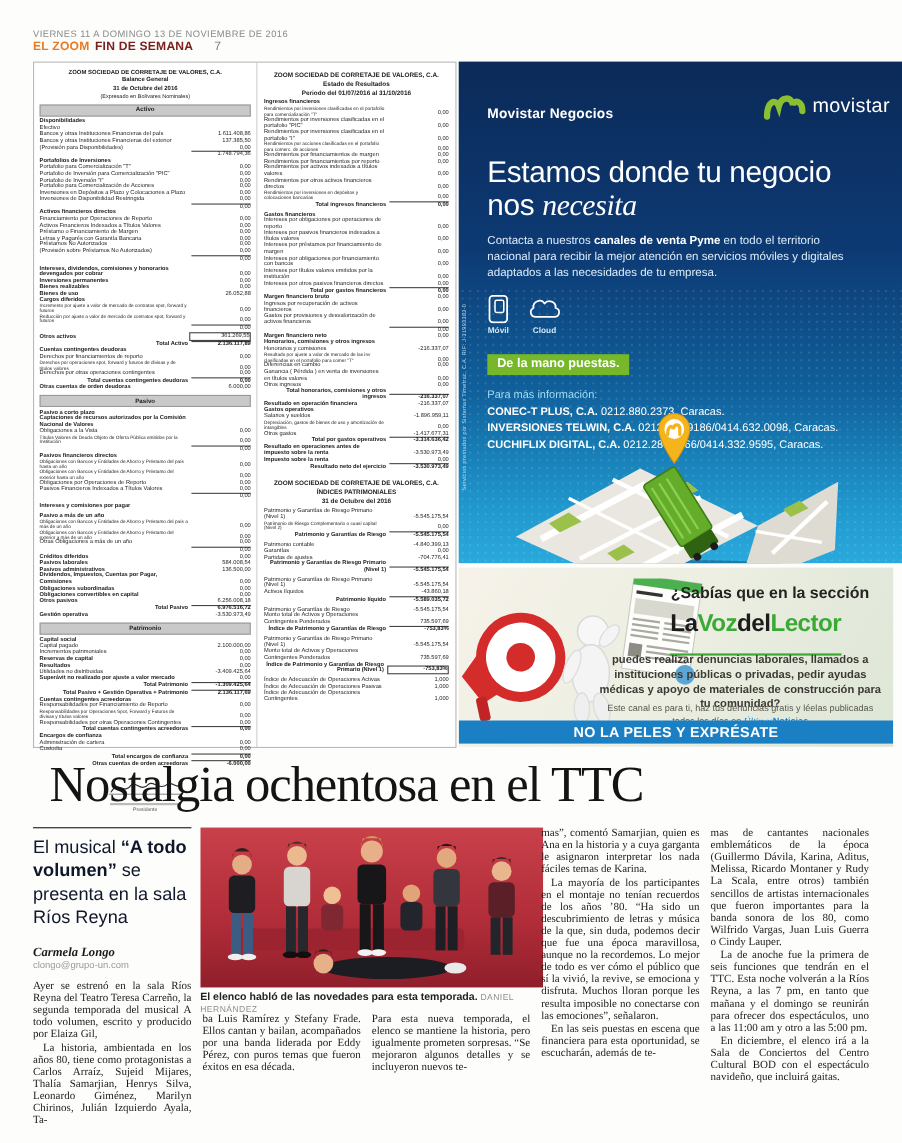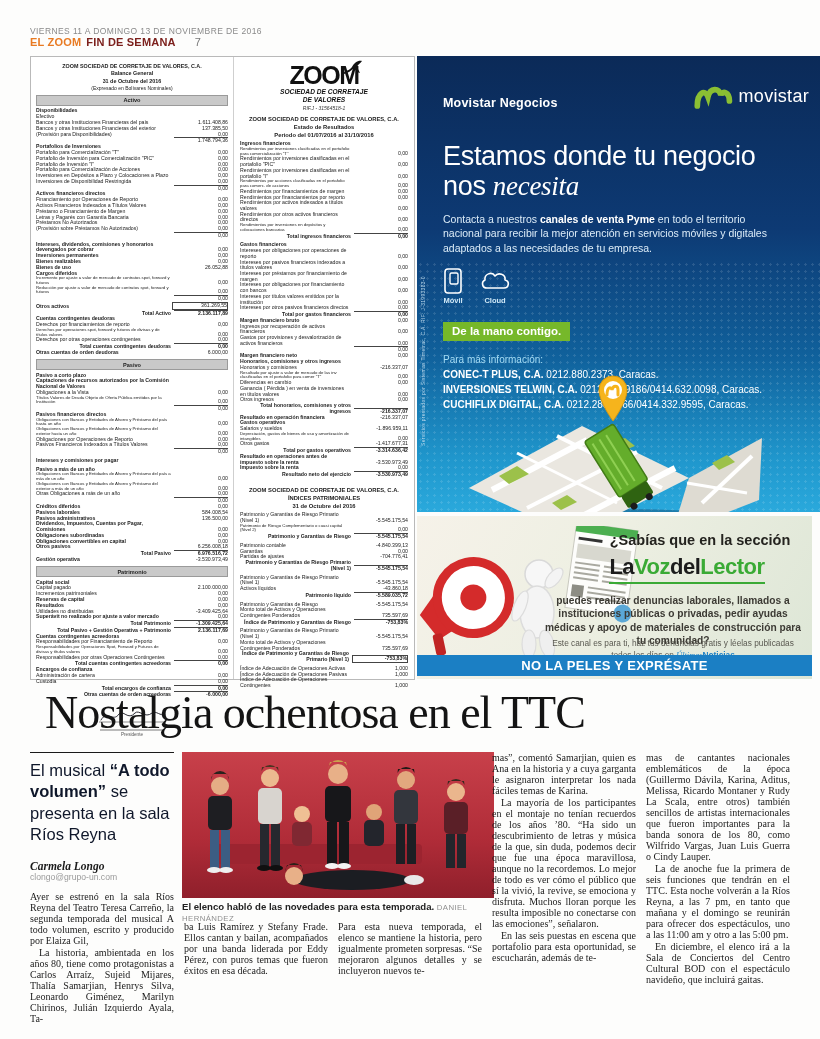--- a/index.html
+++ b/index.html
@@ -62,21 +62,21 @@
   .mv-map{position:absolute;left:40px;top:352px;}
   .mv-pin{position:absolute;left:178px;top:318px;}
   .mv-side{position:absolute;font-size:5px;color:#bcd9ec;writing-mode:vertical-rl;transform:rotate(180deg);letter-spacing:.3px;}
   .mv-side-l{left:3px;top:200px;height:190px;}
   .mv-side-r{right:3px;top:280px;height:110px;transform:none;}
 
   
   .lv-ad{position:absolute;left:417px;top:516px;width:395px;height:163px;background:linear-gradient(120deg,#f6f2e9 0%,#edefe2 45%,#dde6d6 100%);overflow:hidden;}
   .lv-intro{position:absolute;left:178px;top:16px;width:210px;text-align:center;font-size:14.5px;font-weight:bold;color:#24231f;}
   .lv-logo{position:absolute;left:150px;top:38px;width:240px;text-align:center;font-size:22px;font-weight:bold;letter-spacing:-.5px;}
-  .lv-logo .wrap{display:inline-block;border-bottom:2.5px solid #3aaa35;padding-bottom:2px;}
+  .lv-logo .wrap{display:inline-block;border-bottom:2.5px solid #3aaa35;padding-bottom:14px;}
   .lv-black{color:#1c1c1c;}
   .lv-green{color:#3aaa35;}
   .lv-body{position:absolute;left:122px;top:78px;width:268px;text-align:center;font-size:10.2px;font-weight:bold;color:#3c3a34;line-height:1.3;}
   .lv-sub{position:absolute;left:128px;top:122px;width:256px;text-align:center;font-size:8.3px;color:#5a5951;line-height:1.4;}
   .lv-brand-it{font-family:"Liberation Serif",serif;font-style:italic;color:#1b7fc4;}
   .lv-brand-b{font-weight:bold;color:#1b7fc4;}
   .lv-bar{position:absolute;left:0;right:0;bottom:3px;height:21px;background:#1b7fc4;color:#ffffff;font-weight:bold;font-size:13px;display:flex;align-items:center;justify-content:center;letter-spacing:.3px;}
   .lv-art{position:absolute;left:-6px;top:10px;}
 
   
@@ -459,28 +459,20 @@
       <svg width="70" height="16" viewBox="0 0 70 16">
         <path d="M4 12 C10 1 16 15 22 6 C26 1 31 13 38 5 C42 1 48 11 55 5 C59 2 64 9 67 6" stroke="#2b2b35" stroke-width="1" fill="none" stroke-linecap="round"></path>
         <line x1="2" y1="14" x2="68" y2="14" stroke="#444" stroke-width="0.6"></line>
       </svg>
       <div class="sig-bar"></div>
       <div class="sig-line">Presidente</div>
     </div>
   </div>
 
   <div class="fin-right">
-    <div class="zoom-logo">
-      <span class="zoom-word">ZOOM</span><span class="zoom-roo"><svg width="24" height="16" viewBox="0 0 24 16">
-            <path d="M1 15 C5 11 8 12 11 8 C13 4 17 1 21 2 C19 5 17 5 16 8 L19 14 L16 13 L13 9 C10 12 7 14 3 15 Z" fill="#121212"></path>
-          </svg></span>
-      <div class="zoom-sub">SOCIEDAD DE CORRETAJE</div>
-      <div class="zoom-sub">DE VALORES</div>
-      <div class="zoom-rif">RIF.J - 31564518-1</div>
-    </div>
     <div class="inc-head">
       <div>ZOOM SOCIEDAD DE CORRETAJE DE VALORES, C.A.</div>
       <div>Estado de Resultados</div>
       <div>Periodo  del  01/07/2016  al  31/10/2016</div>
     </div>
     <div>
         <div class="fin-row f-h">
           <span class="fl">Ingresos financieros</span>
           <span class="fv"></span>
         </div>
@@ -755,21 +747,21 @@
       </svg>
       <span>Móvil</span>
     </div>
     <div class="mv-icon">
       <svg width="32" height="26" viewBox="0 0 32 24">
         <path d="M8 19 C3 19 2 13 6 11 C5 5 13 2 16 7 C19 3 27 5 26 11 C31 12 30 19 25 19 Z" fill="none" stroke="#fff" stroke-width="1.6" stroke-linejoin="round"></path>
       </svg>
       <span>Cloud</span>
     </div>
   </div>
-  <div class="mv-badge">De la mano contigo.</div>
+  <div class="mv-badge">De la mano puestas.</div>
   <div class="mv-info">
     <div class="mv-info-title">Para más información:</div>
     <div>
         <div class="mv-contact"><b>CONEC-T PLUS, C.A.</b><span> 0212.880.2373, Caracas.</span></div>
         <div class="mv-contact"><b>INVERSIONES TELWIN, C.A.</b><span> 0212.953.9186/0414.632.0098, Caracas.</span></div>
         <div class="mv-contact"><b>CUCHIFLIX DIGITAL, C.A.</b><span> 0212.286.7966/0414.332.9595, Caracas.</span></div>
       </div>
   </div>
   <div class="mv-pin">
     <svg width="36" height="48" viewBox="0 0 36 48">
@@ -943,19 +935,19 @@
 
 <div class="col col2">
     <p>ba Luis Ramírez y Stefany Frade. Ellos cantan y bailan, acompañados por una banda liderada por Eddy Pérez, con puros temas que fueron éxitos en esa década.</p>
   </div>
 <div class="col col3">
     <p>Para esta nueva temporada, el elenco se mantiene la historia, pero igualmente prometen sorpresas. “Se mejoraron algunos detalles y se incluyeron nuevos te-</p>
   </div>
 <div class="col col4">
     <p>mas”, comentó Samarjian, quien es Ana en la historia y a cuya garganta le asignaron interpretar los nada fáciles temas de Karina.</p>
     <p class="ind">La mayoría de los participantes en el montaje no tenían recuerdos de los años ’80. “Ha sido un descubrimiento de letras y música de la que, sin duda, podemos decir que fue una época maravillosa, aunque no la recordemos. Lo mejor de todo es ver cómo el público que sí la vivió, la revive, se emociona y disfruta. Muchos lloran porque les resulta imposible no conectarse con las emociones”, señalaron.</p>
-    <p class="ind">En las seis puestas en escena que portafolio para esta oportunidad, se escucharán, además de te-</p>
+    <p class="ind">En las seis puestas en escena que financiera para esta oportunidad, se escucharán, además de te-</p>
   </div>
 <div class="col col5">
     <p>mas de cantantes nacionales emblemáticos de la época (Guillermo Dávila, Karina, Aditus, Melissa, Ricardo Montaner y Rudy La Scala, entre otros) también sencillos de artistas internacionales que fueron importantes para la banda sonora de los 80, como Wilfrido Vargas, Juan Luis Guerra o Cindy Lauper.</p>
     <p class="ind">La de anoche fue la primera de seis funciones que tendrán en el TTC. Esta noche volverán a la Ríos Reyna, a las 7 pm, en tanto que mañana y el domingo se reunirán para ofrecer dos espectáculos, uno a las 11:00 am y otro a las 5:00 pm.</p>
     <p class="ind">En diciembre, el elenco irá a la Sala de Conciertos del Centro Cultural BOD con el espectáculo navideño, que incluirá gaitas.</p>
   </div>
 
 </body></html>

